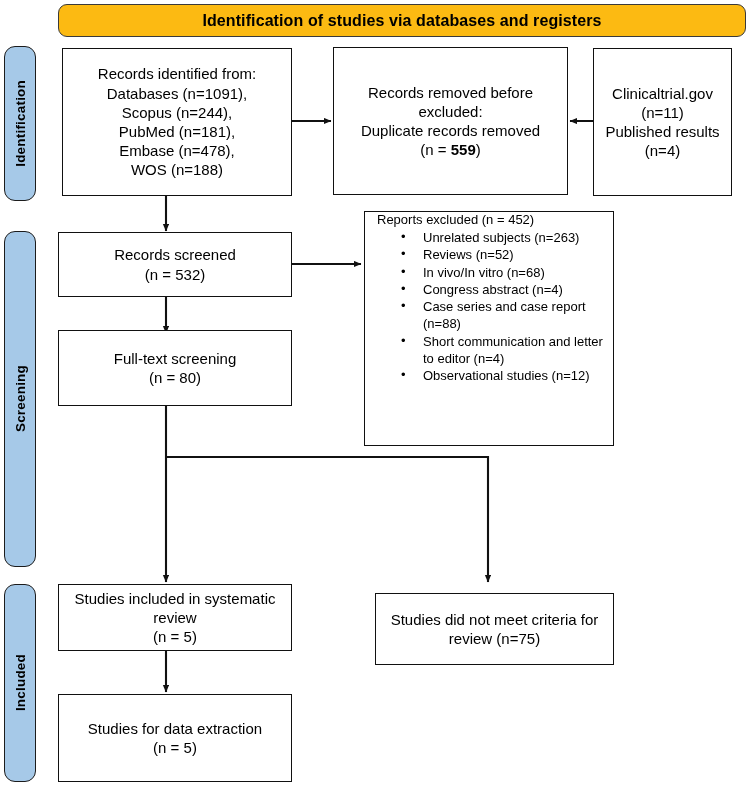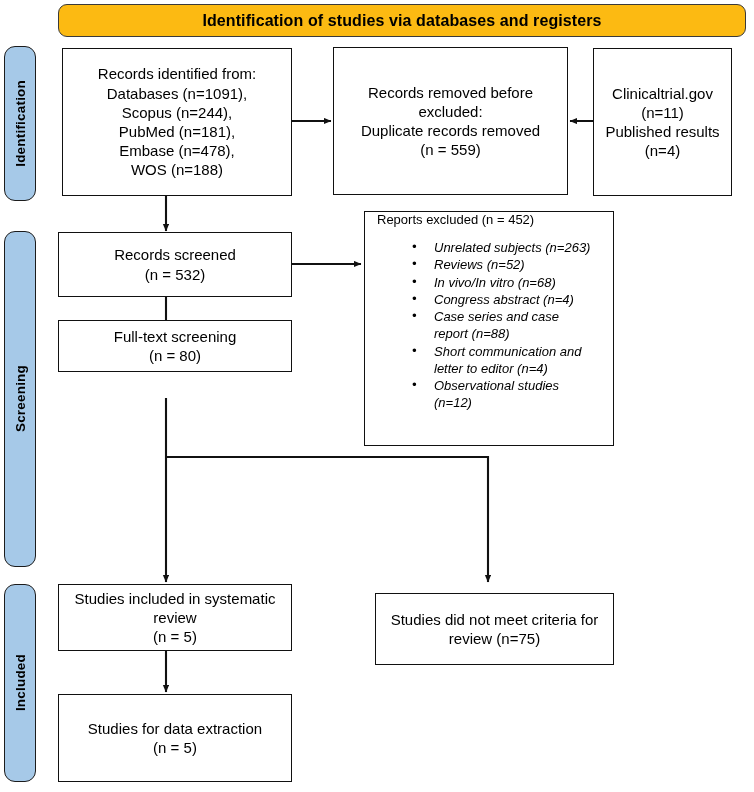--- a/index.html
+++ b/index.html
@@ -81,38 +81,37 @@
     box-sizing: border-box;
     font-size: 13px;
     line-height: 1.3;
     color: #000;
     padding: 0 8px 4px 12px;
   }
   .excl-head {
     margin: 0 0 1px 0;
   }
   .excl-list {
-    margin: 11px;
+    margin: 0;
     padding: 0 0 0 46px;
     list-style: none;
-    font-style: italic;
   }
   .excl-list li {
     position: relative;
     margin: 0 0 0.5px 0;
     line-height: 1.3;
   }
   .excl-list li::before {
     content: "\2022";
     position: absolute;
     left: -22px;
     top: -1px;
     font-size: 13px;
   }
-  b.bold-n { font-weight: normal; }
+  b.bold-n { font-weight: bold; }
 </style>
 </head>
 <body>
 
 <div id="diagram">
 
   <svg class="svg-layer" viewBox="0 0 754 792" xmlns="http://www.w3.org/2000/svg">
     <defs>
       <marker id="arrow" markerWidth="9" markerHeight="9" refX="7.2" refY="3.2" orient="auto" markerUnits="userSpaceOnUse">
         <path d="M0,0 L7.6,3.2 L0,6.4 z" fill="#111111"></path>
@@ -183,21 +182,21 @@
     </div>
   </div>
 
   <div class="node" style="left:58px; top:232px; width:234px; height:65px;">
     <div class="inner">
       <div>Records screened</div>
       <div>(n = 532)</div>
     </div>
   </div>
 
-  <div class="node" style="left:58px; top:320px; width:234px; height:52px;">
+  <div class="node" style="left:58px; top:330px; width:234px; height:76px;">
     <div class="inner">
       <div>Full-text screening</div>
       <div>(n = 80)</div>
     </div>
   </div>
 
   <div class="excl-box" style="left:364px; top:211px; width:250px; height:235px;">
     <p class="excl-head">Reports excluded (n = 452)</p>
     <ul class="excl-list">
       <li>Unrelated subjects (n=263)</li>

